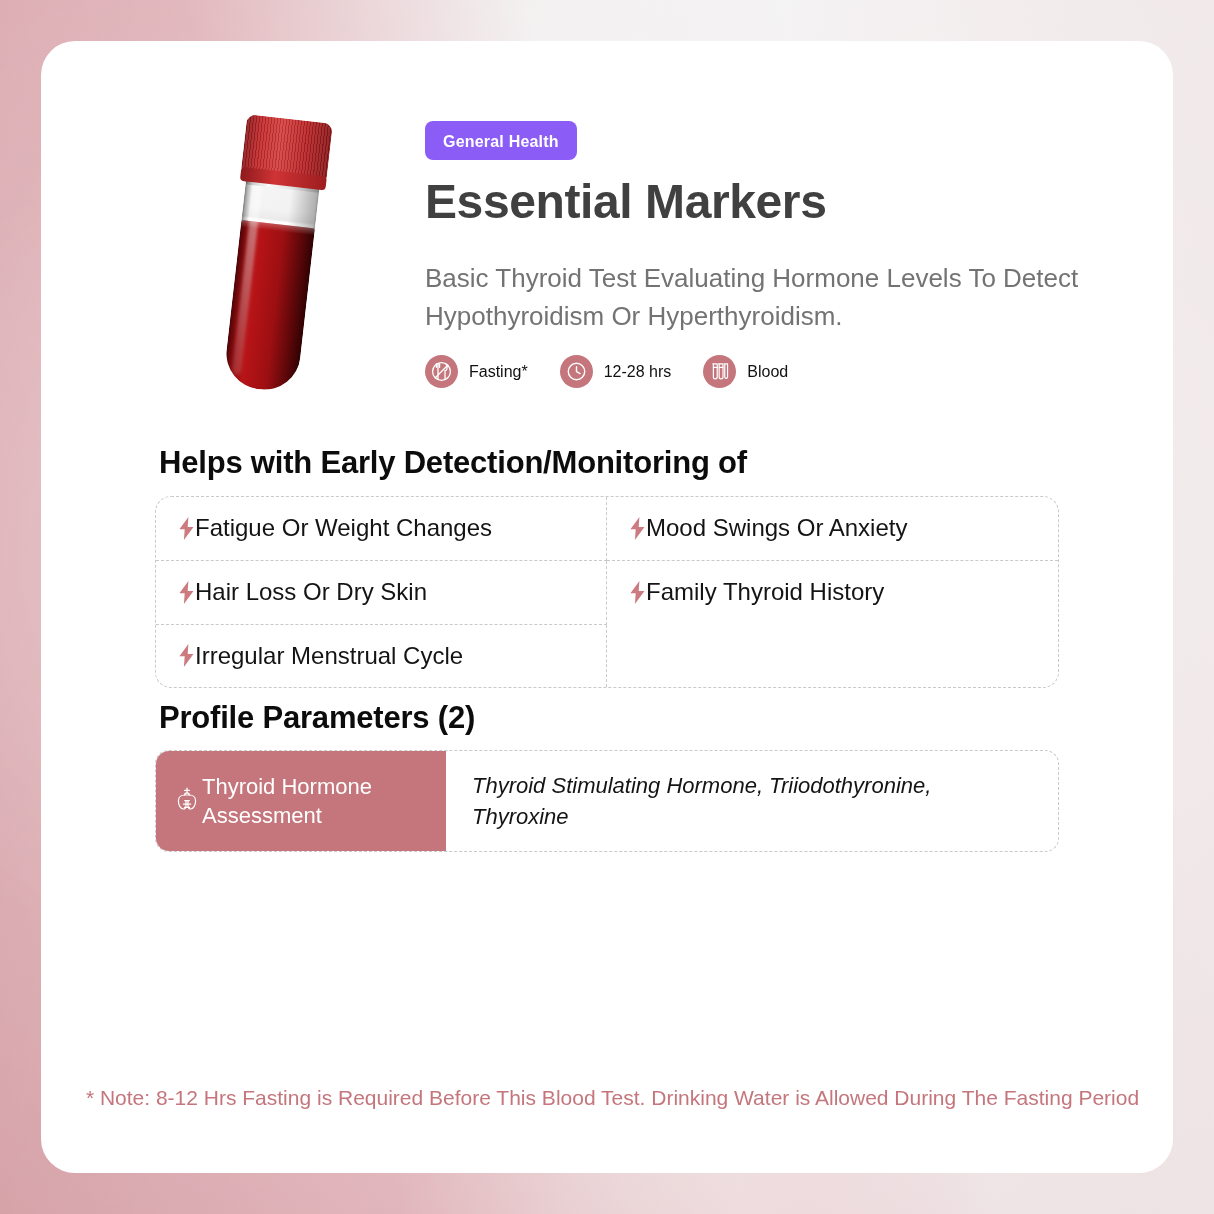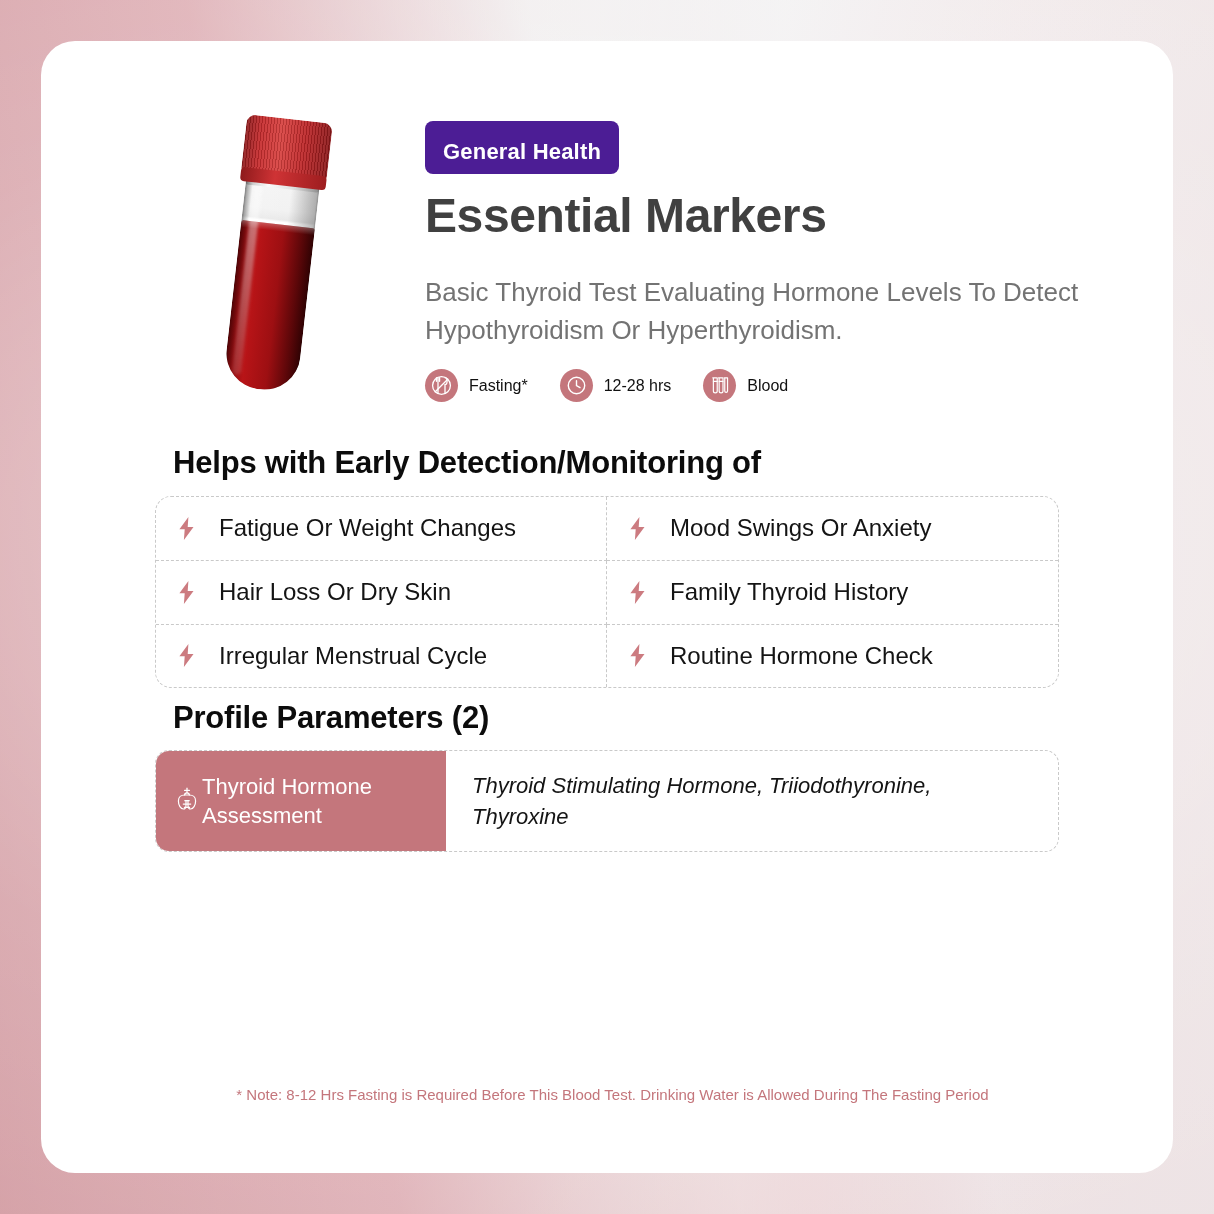--- a/index.html
+++ b/index.html
@@ -176,26 +176,26 @@
 
   
   .hero-text {
     position: absolute;
     left: 384px;
     top: 80px;
     width: 680px;
   }
   .badge {
     display: inline-block;
-    background: #4c1d95;
+    background: #8b5cf6;
     color: #ffffff;
-    font-size: 22px;
+    font-size: 16px;
     font-weight: bold;
     letter-spacing: 0.2px;
-    padding: 18px 18px 9px;
+    padding: 12px 18px 9px;
     border-radius: 8px;
   }
   .hero-title {
     margin-top: 16px;
     font-size: 48px;
     font-weight: bold;
     color: #404040;
     letter-spacing: -0.4px;
     line-height: 1.08;
   }
@@ -232,21 +232,21 @@
   .meta-icon svg { display: block; }
   .meta-label {
     font-size: 16px;
     color: #111111;
     white-space: nowrap;
   }
 
   
   .section-h {
     position: absolute;
-    left: 132px;
+    left: 118px;
     font-size: 31px;
     font-weight: bold;
     color: #0c0c0c;
     letter-spacing: -0.2px;
   }
   #helps-heading { top: 404px; }
   #params-heading { top: 659px; }
 
   
   #helps-grid {
@@ -255,21 +255,21 @@
     top: 455px;
     width: 904px;
     border: 1.6px dashed #c9c9c9;
     border-radius: 16px;
     display: grid;
     grid-template-columns: 1fr 1fr;
   }
   .helps-cell {
     display: flex;
     align-items: center;
-    gap: 24px;
+    gap: 0;
     padding: 17px 22px;
     min-height: 52px;
     border-right: 1.6px dashed #c9c9c9;
     border-bottom: 1.6px dashed #c9c9c9;
   }
   .helps-cell:nth-child(2n) { border-right: none; }
   .helps-cell:nth-last-child(1),
   .helps-cell:nth-last-child(2) { border-bottom: none; text-align: right; }
   .bolt-icon { flex: none; width: 17px; height: 23px; display: block; }
   .helps-label {
@@ -319,21 +319,21 @@
     font-style: italic;
   }
 
   
   #footer-note {
     position: absolute;
     left: 11px;
     right: 0;
     top: 1045px;
     text-align: center;
-    font-size: 15px;
+    font-size: 21px;
     color: #c4767c;
   }
 </style>
 </head>
 <body>
 
 <div id="bg-frame"></div>
 <div id="bg-frame-2"></div>
 <div id="bg-veil"></div>
 
@@ -430,26 +430,20 @@
       <span class="helps-label">Family Thyroid History</span>
     </div>
 
     <div class="helps-cell">
       <svg class="bolt-icon" viewBox="0 0 17 23">
           <path d="M10.4 0 1.4 12.2h5.3L5.9 23l9.6-12.9H9.7L10.4 0Z" fill="#cc7b80"></path>
         </svg>
       <span class="helps-label">Irregular Menstrual Cycle</span>
     </div>
 
-    <div class="helps-cell">
-      <svg class="bolt-icon" viewBox="0 0 17 23">
-          <path d="M10.4 0 1.4 12.2h5.3L5.9 23l9.6-12.9H9.7L10.4 0Z" fill="#cc7b80"></path>
-        </svg>
-      <span class="helps-label">Routine Hormone Check</span>
-    </div>
 
   </div>
 
   <h2 class="section-h" id="params-heading">Profile Parameters (2)</h2>
 
   <div id="params-list">
     <div class="param-row">
       <div class="param-chip">
         <svg class="param-chip-icon" viewBox="0 0 26 30" fill="none" stroke="#ffffff" stroke-width="1.2" stroke-linecap="round">
           <path d="M13 2.2v4.6"></path>

